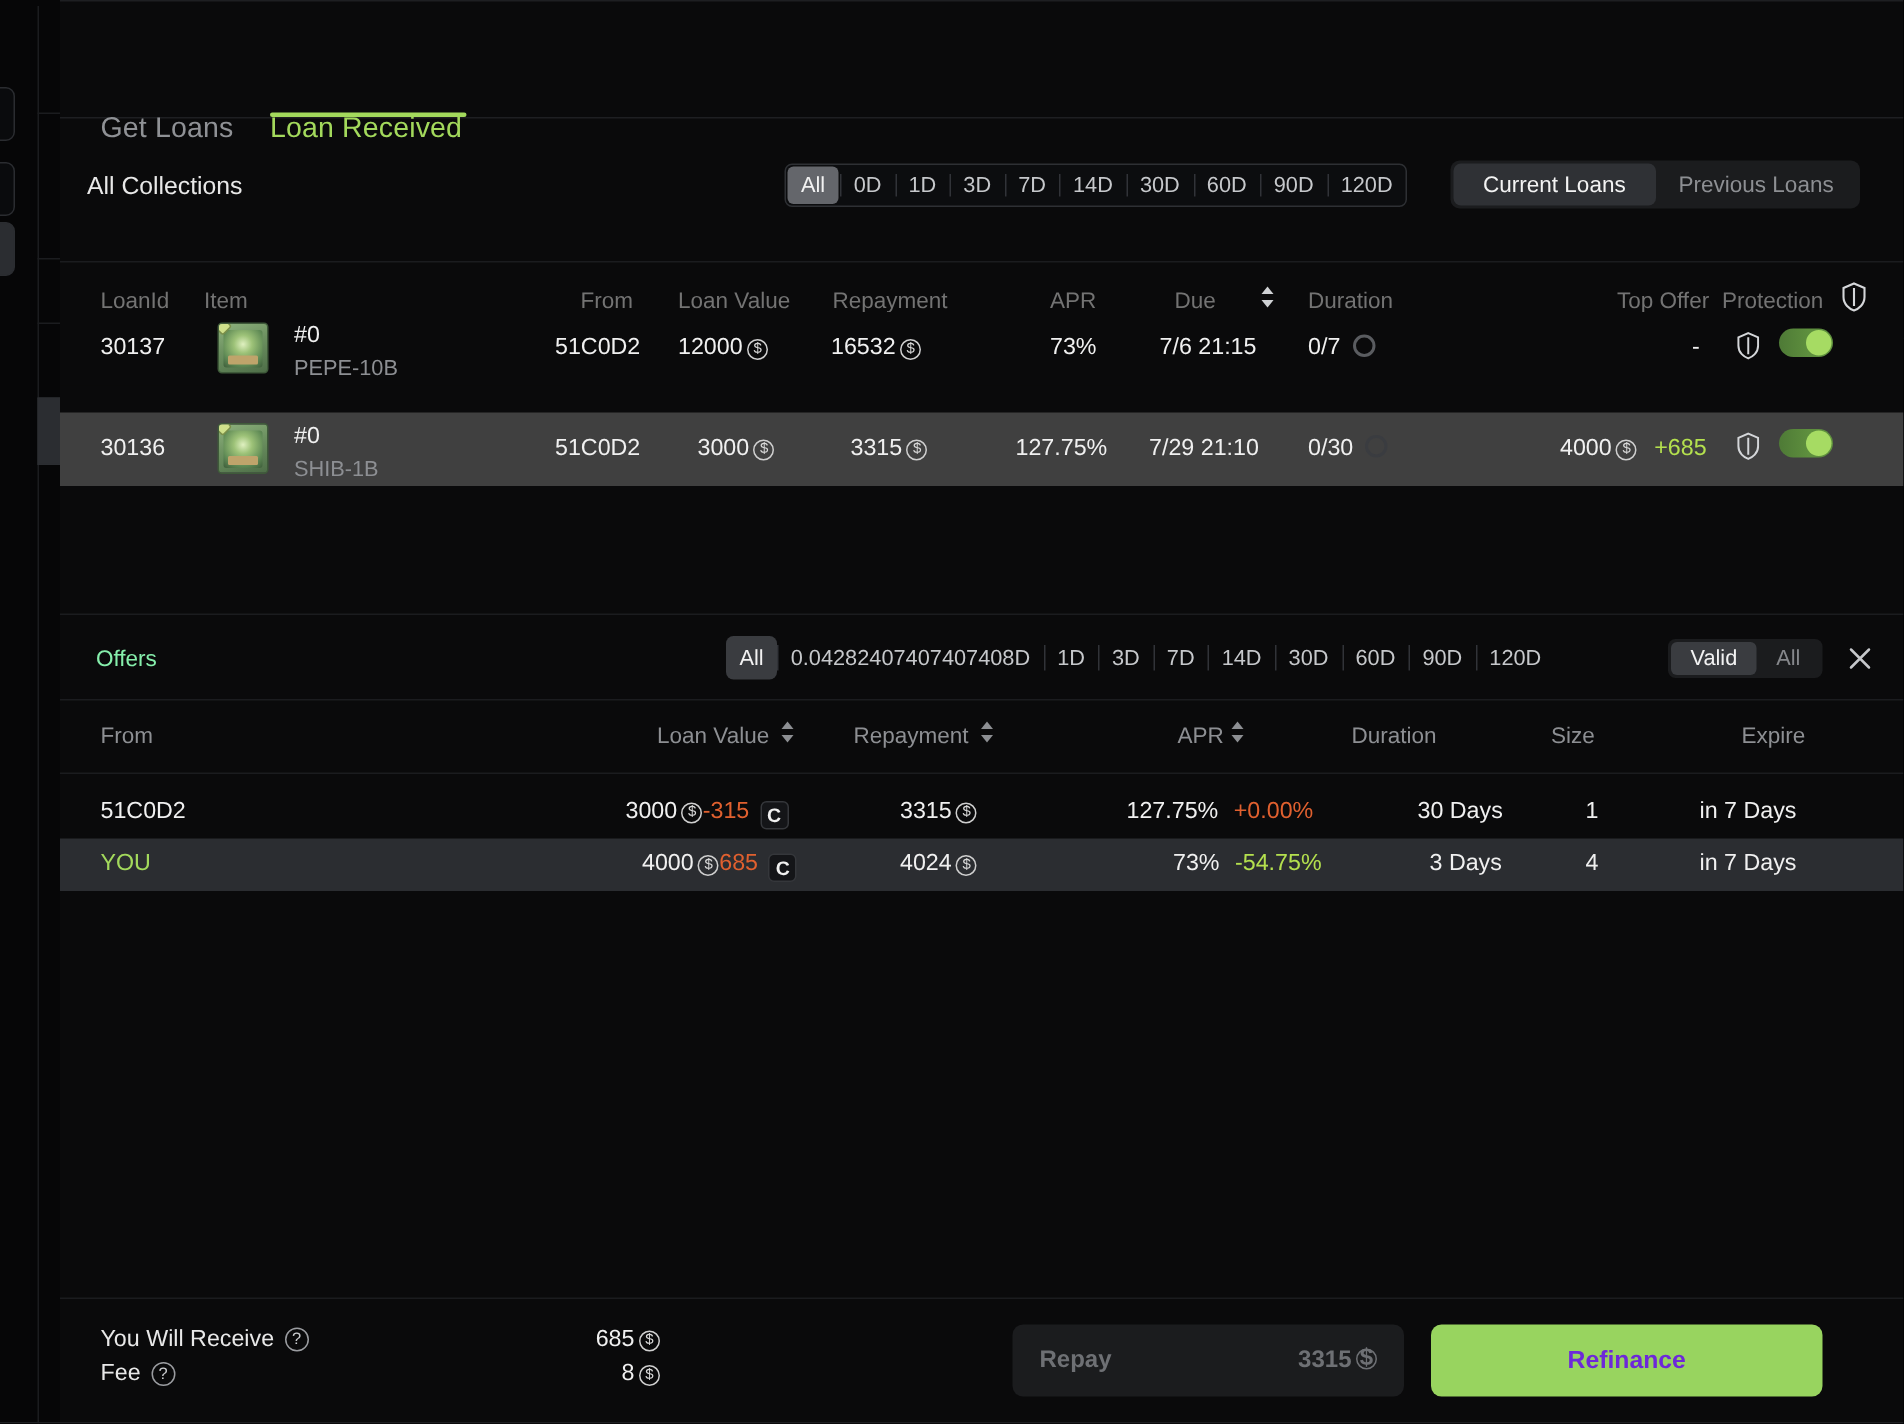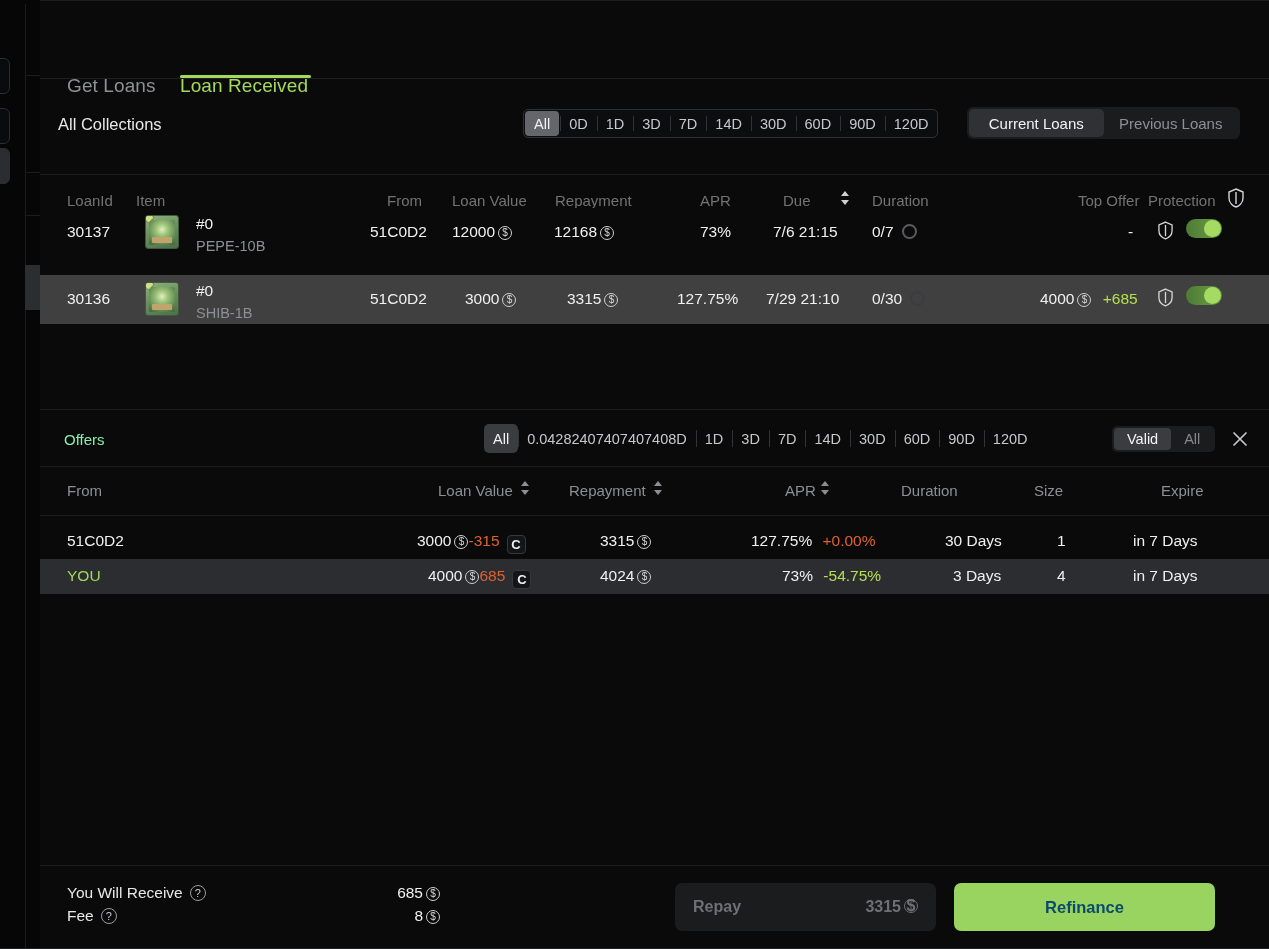--- a/index.html
+++ b/index.html
@@ -124,21 +124,21 @@
   .foot-label { position: absolute; left: 27px; font-size: 15.5px; color: #e8e8e8; display: flex; align-items: center; gap: 7px; }
   .foot-val { position: absolute; font-size: 15.5px; color: #f0f0f0; text-align: right; white-space: nowrap; }
   .qmark { display: inline-block; width: 16px; height: 16px; border: 1px solid #9a9ca0; border-radius: 50%;
       font-size: 11px; line-height: 14px; text-align: center; color: #c8cacd; }
 
   .repay-btn { position: absolute; left: 635px; top: 17px; width: 261px; height: 48px; background: #1b1c1e;
       border-radius: 7px; display: flex; align-items: center; justify-content: space-between; padding: 0 18px; cursor: not-allowed; }
   .repay-btn span { font-size: 16px; color: #6e7074; font-weight: bold; }
   .refi-btn { position: absolute; left: 914px; top: 17px; width: 261px; height: 48px; background: #98d45f;
       border-radius: 7px; display: flex; align-items: center; justify-content: center; cursor: pointer; }
-  .refi-btn span { font-size: 16.5px; color: #0c4a6e; font-weight: bold; }
+  .refi-btn span { font-size: 16.5px; color: #6d28d9; font-weight: bold; }
 
   .bottomline { position: absolute; left: 0; top: 948px; width: 1269px; height: 1px; background: #1e1f22; }
 </style>
 </head>
 <body>
 
 <div id="root">
 
   <div class="left-strip">
     <div class="sep-v"></div>
@@ -219,21 +219,21 @@
         <div class="plaque"></div>
         <div class="gem"></div>
       </div>
       <div class="c" style="left:156px; top:7px">#0</div>
       <div class="csub" style="left:156px; top:30px">PEPE-10B</div>
       <div class="c" style="left:330px">51C0D2</div>
       <div class="c" style="left:412px">
         <span>12000</span><span class="dollar">$</span>
       </div>
       <div class="c" style="left:514px">
-        <span>12168</span><span class="dollar">$</span>
+        <span>16532</span><span class="dollar">$</span>
       </div>
       <div class="c" style="left:660px">73%</div>
       <div class="c" style="left:733px">7/6 21:15</div>
       <div class="c" style="left:832px">
         <span>0/7</span><span class="ring"></span>
       </div>
       <div class="c" style="left:1088px">-</div>
       <div style="position:absolute;left:1118px;top:13px">
         <svg width="15" height="19" viewBox="0 0 16 20">
             <path d="M8 1 L15 4 V10 C15 15 11 18 8 19 C5 18 1 15 1 10 V4 Z" fill="none" stroke="#d4d6d9" stroke-width="1.4"></path>

